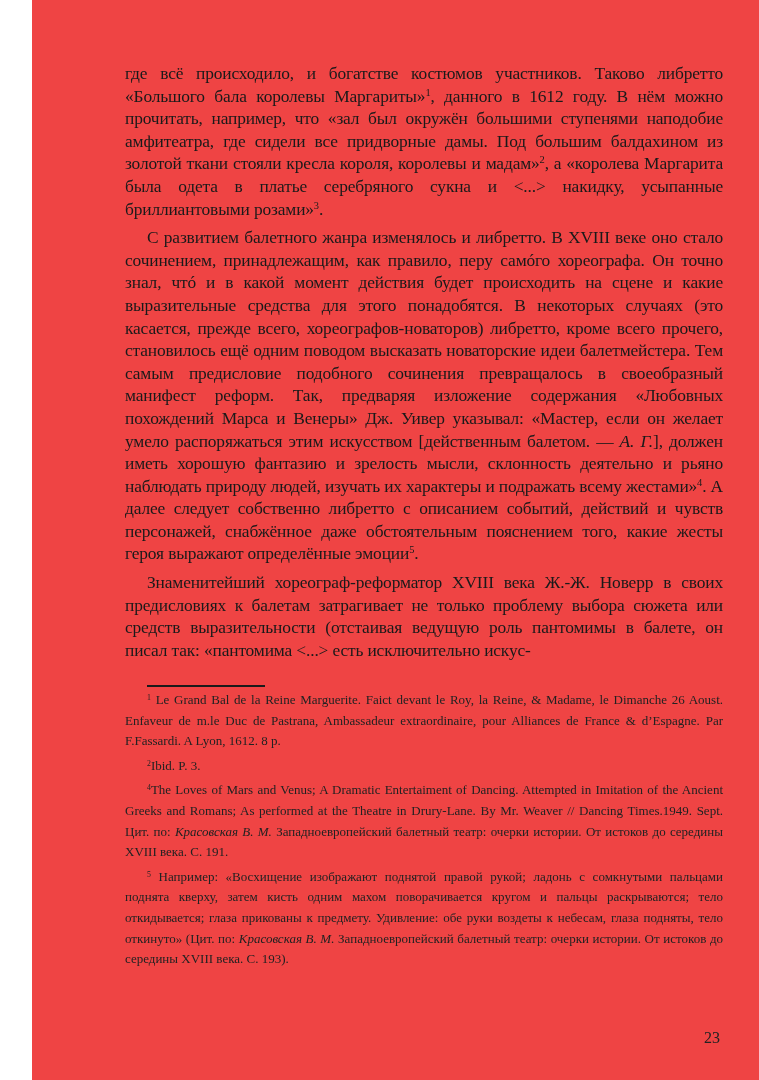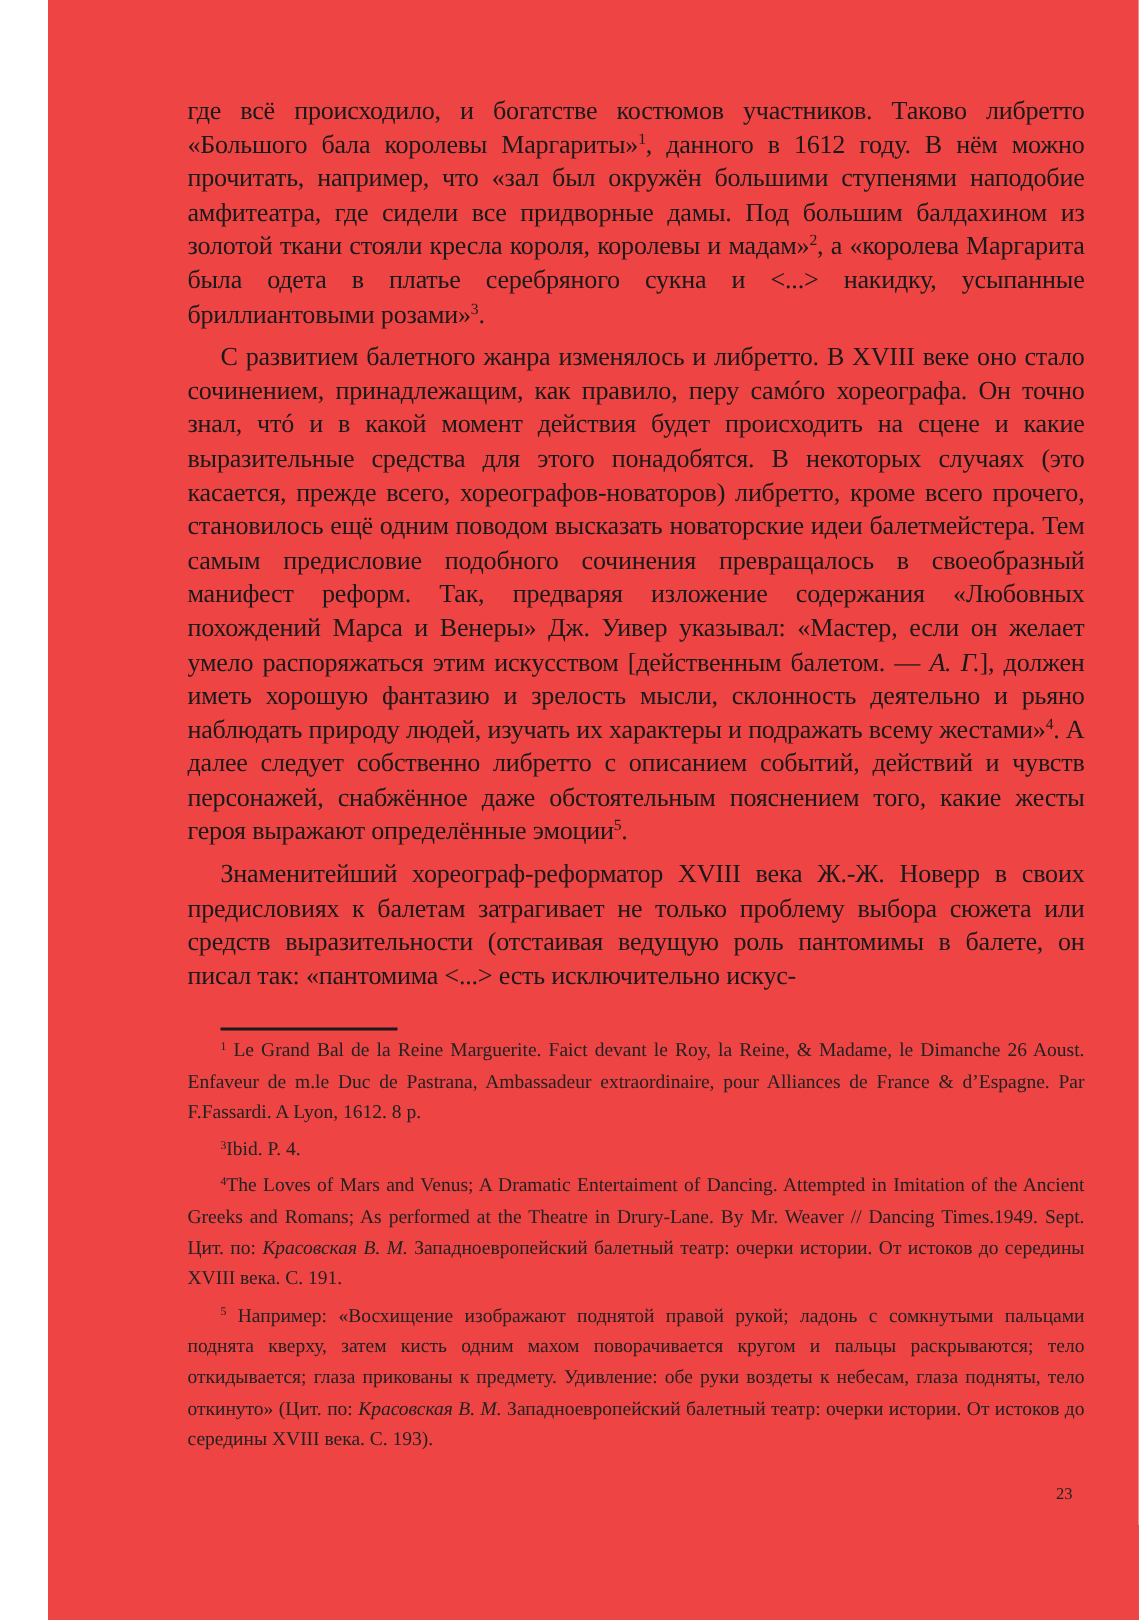--- a/index.html
+++ b/index.html
@@ -27,41 +27,41 @@
     }
     .footnotes {
       position: absolute; left: 93px; top: 690px; width: 598px;
       font-family: "Liberation Serif", "DejaVu Serif", serif;
       font-size: 13px; line-height: 20.6px; text-align: justify;
       color: #222;
     }
     .footnotes p { margin: 0 0 4px 0; text-indent: 22px; }
     .footnotes i { font-style: italic; }
     .page-number {
-      position: absolute; left: 672px; top: 990px;
+      position: absolute; left: 672px; top: 1029px;
       font-family: "Liberation Serif", "DejaVu Serif", serif;
-      font-size: 11px; color: #222;
+      font-size: 16px; color: #222;
     }
   </style>
 </head>
 <body>
 
 <div class="page">
 
   <div class="body-text" style="top:62px;">
     <p><span>где всё происходило, и богатстве костюмов участников. Таково либретто «Большого бала королевы Маргариты»</span><sup>1</sup><span>, данного в 1612 году. В нём можно прочитать, например, что «зал был окружён большими ступенями наподобие амфитеатра, где сидели все придворные дамы. Под большим балдахином из золотой ткани стояли кресла короля, королевы и мадам»</span><sup>2</sup><span>, а «королева Маргарита была одета в платье серебряного сукна и &lt;...&gt; накидку, усыпанные бриллиантовыми розами»</span><sup>3</sup><span>.</span></p>
     <div class="para-gap"></div>
     <p class="indent"><span>С развитием балетного жанра изменялось и либретто. В XVIII веке оно стало сочинением, принадлежащим, как правило, перу самóго хореографа. Он точно знал, чтó и в какой момент действия будет происходить на сцене и какие выразительные средства для этого понадобятся. В некоторых случаях (это касается, прежде всего, хореографов-новаторов) либретто, кроме всего прочего, становилось ещё одним поводом высказать новаторские идеи балетмейстера. Тем самым предисловие подобного сочинения превращалось в своеобразный манифест реформ. Так, предваряя изложение содержания «Любовных похождений Марса и Венеры» Дж. Уивер указывал: «Мастер, если он желает умело распоряжаться этим искусством [действенным балетом. — </span><i>А. Г.</i><span>], должен иметь хорошую фантазию и зрелость мысли, склонность деятельно и рьяно наблюдать природу людей, изучать их характеры и подражать всему жестами»</span><sup>4</sup><span>. А далее следует собственно либретто с описанием событий, действий и чувств персонажей, снабжённое даже обстоятельным пояснением того, какие жесты героя выражают определённые эмоции</span><sup>5</sup><span>.</span></p>
     <div class="para-gap"></div>
     <p class="indent">Знаменитейший хореограф-реформатор XVIII века Ж.-Ж. Новерр в своих предисловиях к балетам затрагивает не только проблему выбора сюжета или средств выразительности (отстаивая ведущую роль пантомимы в балете, он писал так: «пантомима &lt;...&gt; есть исключительно искус-</p>
   </div>
 
   <div class="fn-rule"></div>
 
   <div class="footnotes">
     <p><sup>1</sup> <span>Le Grand Bal de la Reine Marguerite. Faict devant le Roy, la Reine, &amp; Madame, le Dimanche 26 Aoust. Enfaveur de m.le Duc de Pastrana, Ambassadeur extraordinaire, pour Alliances de France &amp; d’Espagne. Par F.Fassardi. A Lyon, 1612. 8 p.</span></p>
-    <p><sup>3</sup><span>Ibid. P. 4.</span></p>
+    <p><sup>2</sup><span>Ibid. P. 3.</span></p>
     <p><sup>4</sup><span>The Loves of Mars and Venus; A Dramatic Entertaiment of Dancing. Attempted in Imitation of the Ancient Greeks and Romans; As performed at the Theatre in Drury-Lane. By Mr. Weaver // Dancing Times.1949. Sept. Цит. по: </span><i>Красовская В. М.</i><span> Западноевропейский балетный театр: очерки истории. От истоков до середины XVIII века. С. 191.</span></p>
     <p><sup>5</sup> <span>Например: «Восхищение изображают поднятой правой рукой; ладонь с сомкнутыми пальцами поднята кверху, затем кисть одним махом поворачивается кругом и пальцы раскрываются; тело откидывается; глаза прикованы к предмету. Удивление: обе руки воздеты к небесам, глаза подняты, тело откинуто» (Цит. по: </span><i>Красовская В. М.</i><span> Западноевропейский балетный театр: очерки истории. От истоков до середины XVIII века. С. 193).</span></p>
   </div>
 
   <div class="page-number">23</div>
 </div>
 
 </body></html>

